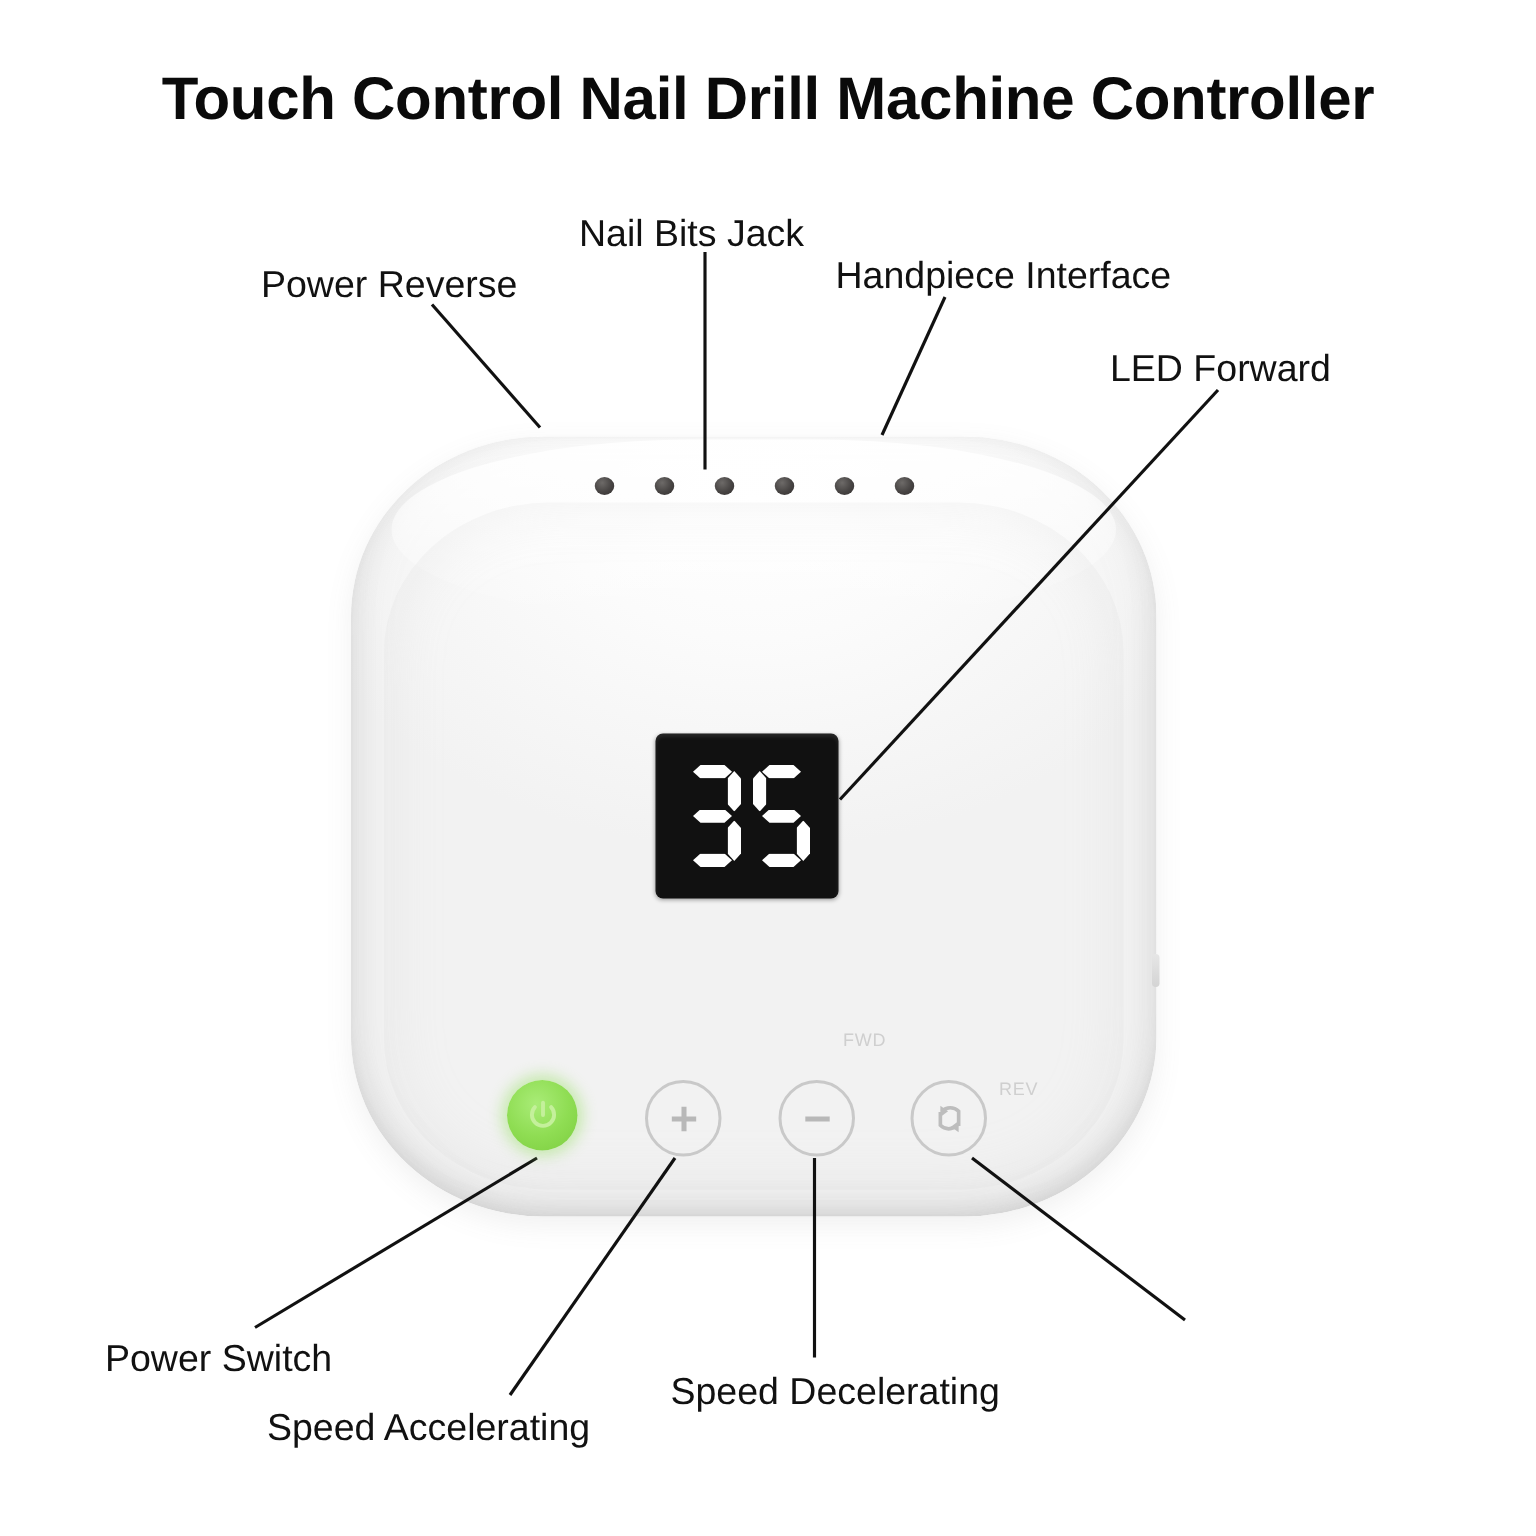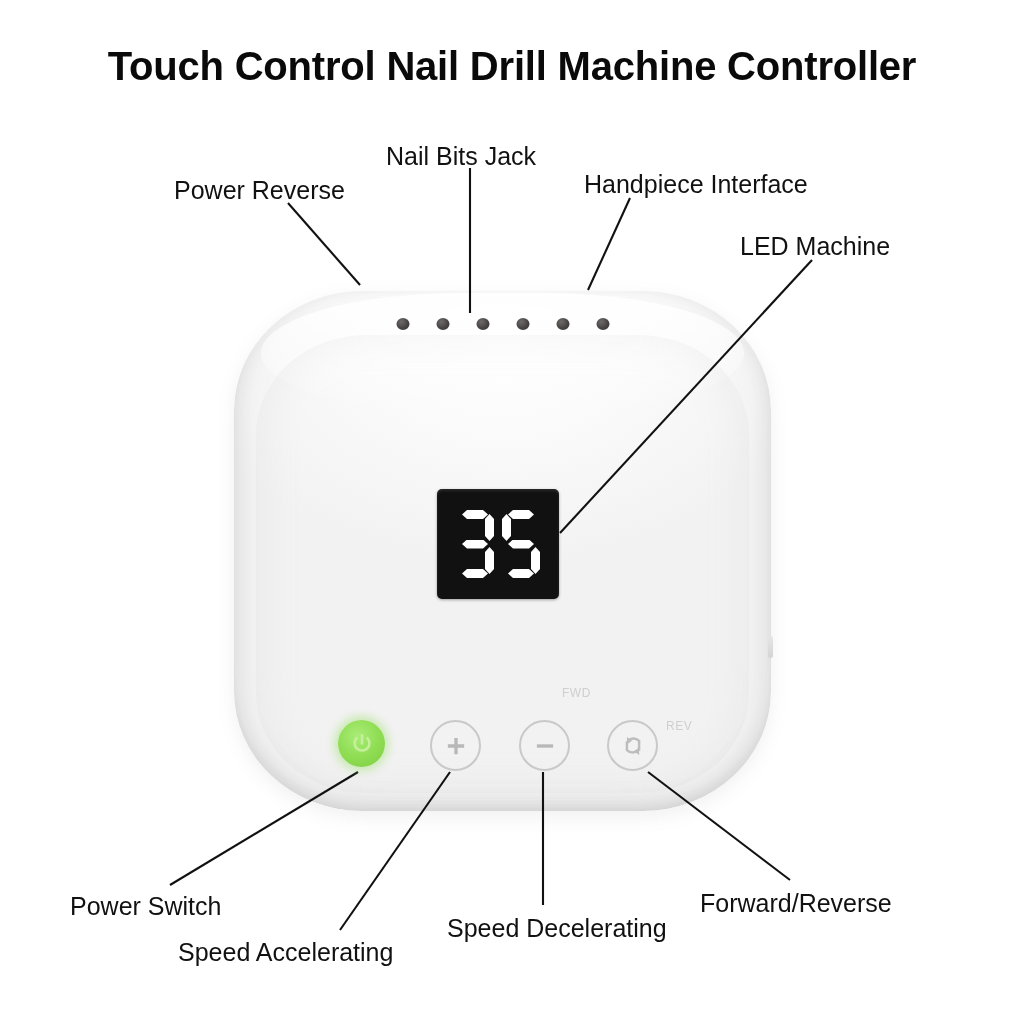--- a/index.html
+++ b/index.html
@@ -211,26 +211,25 @@
 </style>
 </head>
 <body>
 
 <div id="page">
 
   <div class="title">Touch Control Nail Drill Machine Controller</div>
 
   <div class="callout" style="left:174px; top:178px;">Power Reverse</div>
   <div class="callout" style="left:386px; top:144px;">Nail Bits Jack</div>
-  <div class="callout" style="left:557px; top:172px;margin-left:27px;">Handpiece Interface</div>
-  <div class="callout" style="left:740px; top:234px;">LED Machine</div>
+  <div class="callout" style="left:557px; top:172px;">Handpiece Interface</div>
+  <div class="callout" style="left:740px; top:234px;">LED Forward</div>
   <div class="callout" style="left:70px; top:894px;">Power Switch</div>
   <div class="callout" style="left:447px; top:916px;">Speed Decelerating</div>
   <div class="callout" style="left:178px; top:940px;">Speed Accelerating</div>
-  <div class="callout" style="left:700px; top:891px;">Forward/Reverse</div>
 
   <div class="device">
 
     <div class="vents">
       <span class="vent"></span>
       <span class="vent"></span>
       <span class="vent"></span>
       <span class="vent"></span>
       <span class="vent"></span>
       <span class="vent"></span>

